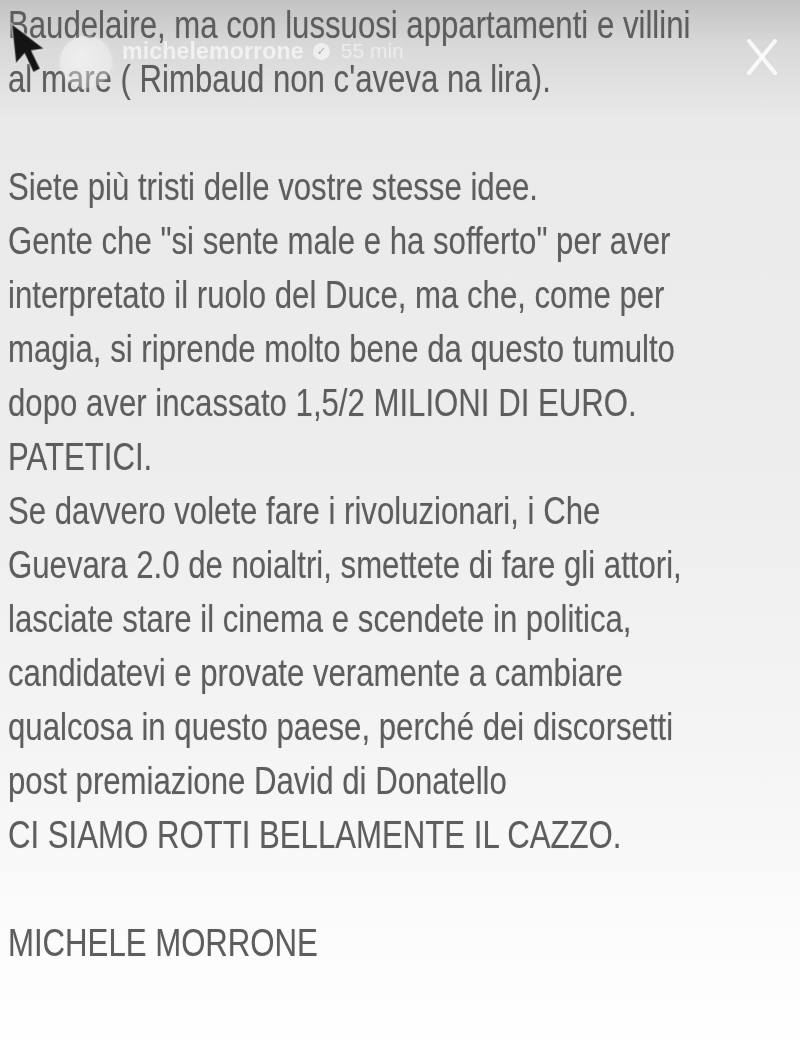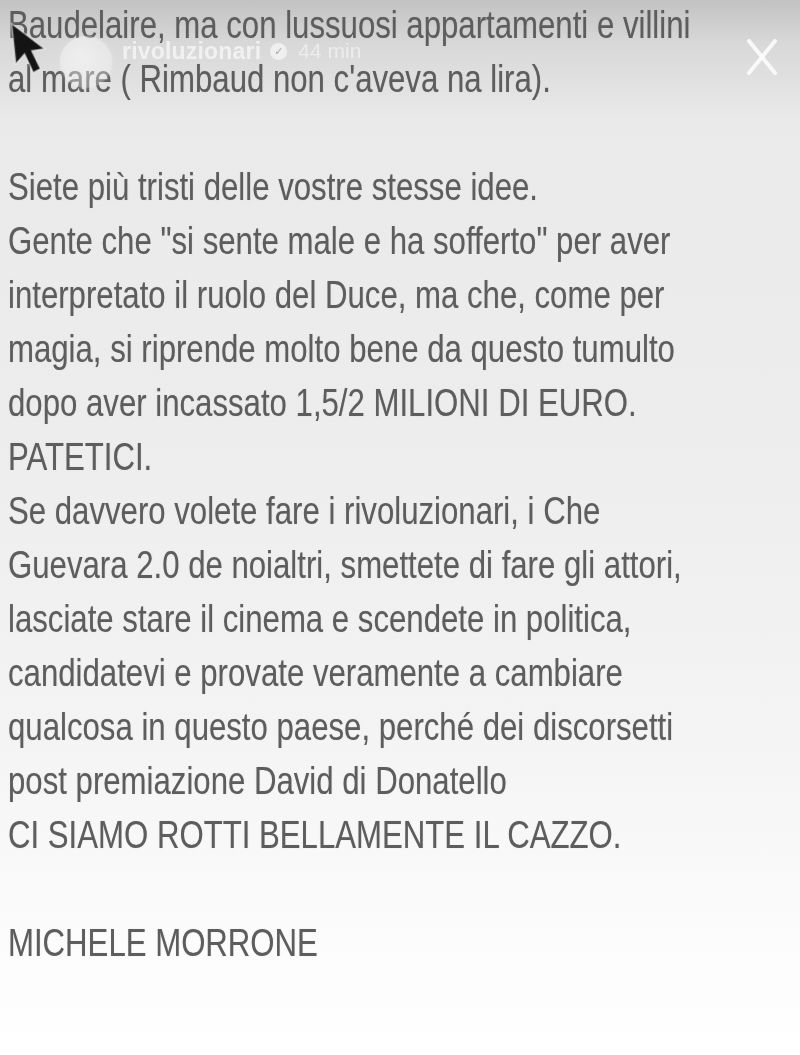--- a/index.html
+++ b/index.html
@@ -141,23 +141,23 @@
     <div class="line">qualcosa in questo paese, perché dei discorsetti</div>
     <div class="line">post premiazione David di Donatello</div>
     <div class="line">CI SIAMO ROTTI BELLAMENTE IL CAZZO.</div>
     <div class="line"></div>
     <div class="line">MICHELE MORRONE</div>
   </div>
 
   <div class="story-header">
     <div class="avatar"></div>
     <div class="header-row">
-      <span class="username">rivoluzionari</span>
+      <span class="username">michelemorrone</span>
       <span class="verified-badge">✓</span>
-      <span class="timestamp">44 min</span>
+      <span class="timestamp">55 min</span>
     </div>
     <button class="close-button" aria-label="Close">
       <svg width="50" height="50" viewBox="0 0 50 50">
         <line x1="11" y1="9" x2="37" y2="41" stroke="rgba(255,255,255,0.82)" stroke-width="4" stroke-linecap="round"></line>
         <line x1="37" y1="9" x2="11" y2="41" stroke="rgba(255,255,255,0.82)" stroke-width="4" stroke-linecap="round"></line>
       </svg>
     </button>
   </div>
 
   <div class="cursor-pointer">

